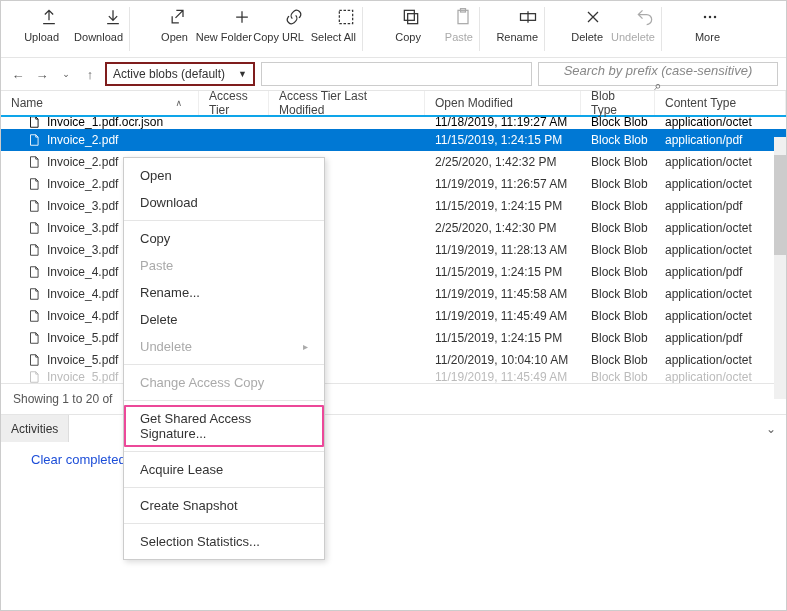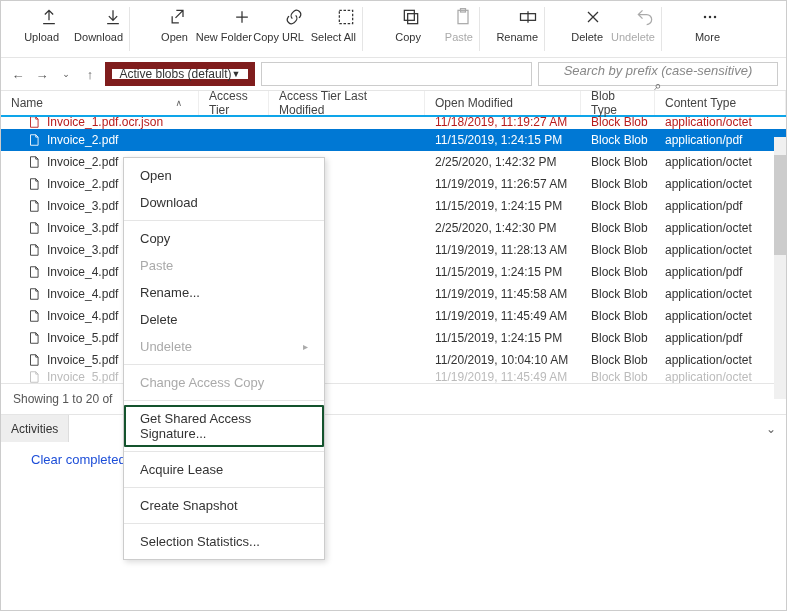--- a/index.html
+++ b/index.html
@@ -5,21 +5,21 @@
   * { box-sizing: border-box; margin: 0; padding: 0; font-family: "Segoe UI", sans-serif; }
   body { width: 787px; height: 611px; background: #fff; font-size: 13px; color: #333; overflow: hidden; position: relative; border: 1px solid #ccc; }
   .toolbar { display: flex; align-items: flex-start; padding: 4px 6px 4px 6px; border-bottom: 1px solid #e5e5e5; height: 57px; }
   .tb-btn { display: flex; flex-direction: column; align-items: flex-end; justify-content: flex-start; width: 52px; height: 48px; font-size: 11px; color: #333; cursor: pointer; }
   .tb-btn.disabled { color: #aaa; }
   .tb-btn svg, .tb-btn .glyph { width: 20px; height: 20px; margin-bottom: 4px; margin-top: 2px; }
   .tb-sep { width: 1px; background: #e5e5e5; height: 44px; margin: 2px 6px; }
   .tb-btn.wide { width: 64px; }
   .navrow { display: flex; align-items: center; padding: 4px 8px; gap: 6px; border-bottom: 1px solid #e5e5e5; }
   .navrow .arrow { width: 18px; height: 18px; display: flex; align-items: center; justify-content: center; color: #555; font-size: 13px; }
-  .dropdown { border: 7px solid #7f1d1d; height: 24px; display: flex; align-items: center; padding: 0 6px; font-size: 12px; width: 150px; justify-content: center; }
+  .dropdown { border: 2px solid #7f1d1d; height: 24px; display: flex; align-items: center; padding: 0 6px; font-size: 12px; width: 150px; justify-content: space-between; }
   .breadcrumb-input { flex: 1; border: 1px solid #ccc; height: 24px; }
   .search-input { width: 240px; border: 1px solid #ccc; height: 24px; display: flex; align-items: center; padding: 0 6px; color: #888; font-style: italic; justify-content: space-between; flex-direction: column; }
   .headers { display: flex; border-bottom: 2px solid #0ea5e9; height: 26px; align-items: center; font-size: 12px; color: #444; }
   .col { padding: 0 10px; border-right: 1px solid #eee; height: 100%; display: flex; align-items: center; }
   .c-name { width: 198px; }
   .c-tier { width: 70px; }
   .c-tierlm { width: 156px; }
   .c-lm { width: 156px; }
   .c-type { width: 74px; }
   .c-ctype { flex: 1; }
@@ -30,21 +30,21 @@
   .row .icon-file { width: 14px; height: 14px; margin-right: 6px; display: inline-block; }
   .row .c-name { display: flex; align-items: center; padding-left: 26px; }
   .footer { border-top: 1px solid #e5e5e5; padding: 8px 12px; font-size: 12px; color: #555; }
   .activities-bar { border-top: 1px solid #e5e5e5; display: flex; align-items: center; height: 28px; font-size: 12px; }
   .activities-tab { padding: 0 10px; background: #eee; height: 100%; display: flex; align-items: center; border-right: 1px solid #ddd; }
   .clear-completed { padding: 10px 30px; color: #1d4ed8; font-size: 13px; }
   .ctx-panel { position: absolute; left: 122px; top: 156px; width: 202px; background: #fff; border: 1px solid #ccc; box-shadow: 2px 2px 6px rgba(0,0,0,0.15); z-index: 50; font-size: 13px; padding: 4px 0; }
   .ctx-item { padding: 6px 16px; color: #333; cursor: pointer; }
   .ctx-item.disabled { color: #aaa; }
   .ctx-sep { height: 1px; background: #e5e5e5; margin: 4px 0; }
-  .ctx-highlight { border: 2px solid #14532d; border-radius: 1px; padding: 4px 14px; }
+  .ctx-highlight { border: 2px solid #ec4899; border-radius: 1px; padding: 4px 14px; }
   .scroll-gutter { position: absolute; right: 0; top: 136px; width: 12px; height: 262px; background: #f0f0f0; }
   .scroll-thumb { position: absolute; right: 0; top: 154px; width: 12px; height: 100px; background: #ccc; }
   .activities-chev { margin-left: auto; margin-right: 10px; color: #666; font-size: 12px; }
   .sort-ind { margin-left: auto; margin-right: 6px; font-size: 9px; color: #666; }
 </style>
 </head>
 <body>
 
 <div class="toolbar">
   <div class="tb-btn">
@@ -163,21 +163,21 @@
     </div>
   <div class="col c-type">
       <span>Blob Type</span>
     </div>
   <div class="col c-ctype">
       <span>Content Type</span>
     </div>
 </div>
 
 <div class="rows" id="rows">
-    <div class="row" style="color: #b91c1c; height: 12px; overflow: hidden; align-items: flex-end;">
+    <div class="row" style="color: #000000; height: 12px; overflow: hidden; align-items: flex-end;">
       <div class="cell c-name">
         <span class="icon-file"><svg viewBox="0 0 24 24" fill="none" stroke="currentColor" stroke-width="1.5">
             <path d="M6 3h9l4 4v14H6z"></path>
             <path d="M15 3v4h4"></path>
           </svg></span>
         <span>Invoice_1.pdf.ocr.json</span>
       </div>
       <div class="cell c-tier"></div>
       <div class="cell c-tierlm"></div>
       <div class="cell c-lm">11/18/2019, 11:19:27 AM</div>

